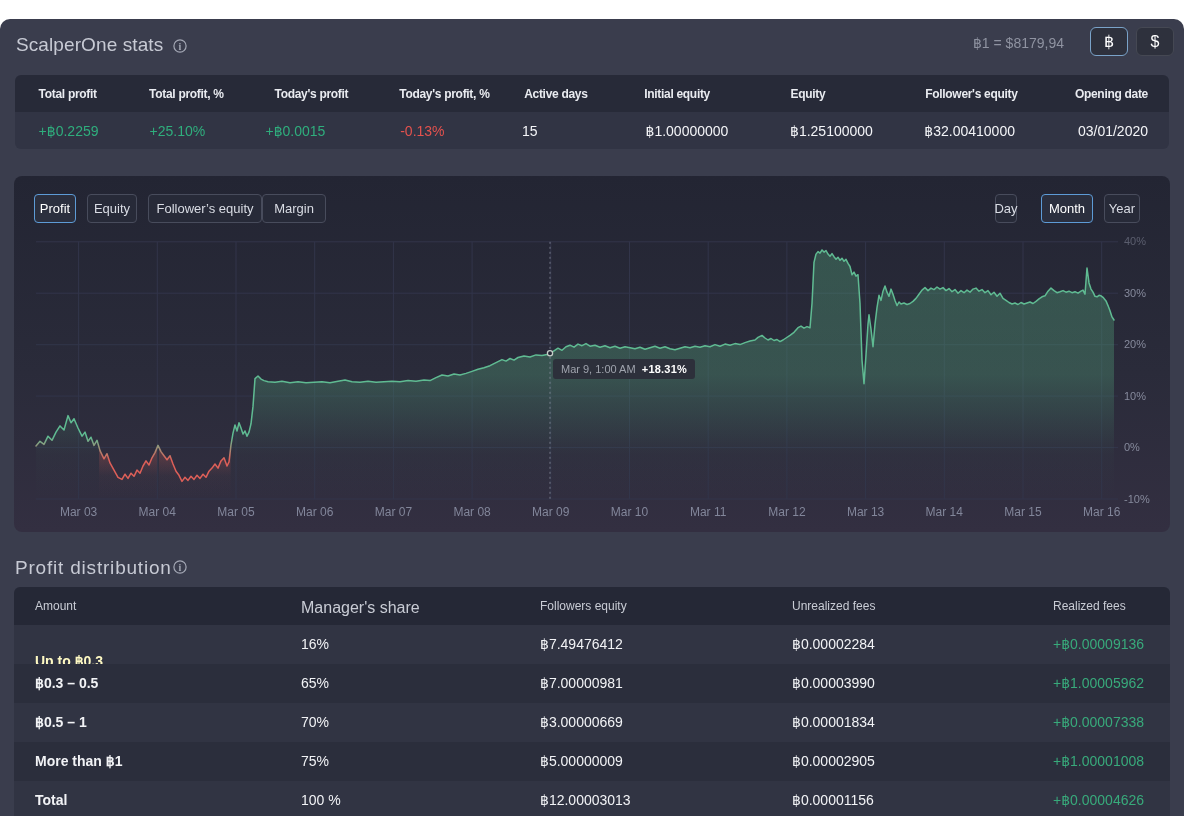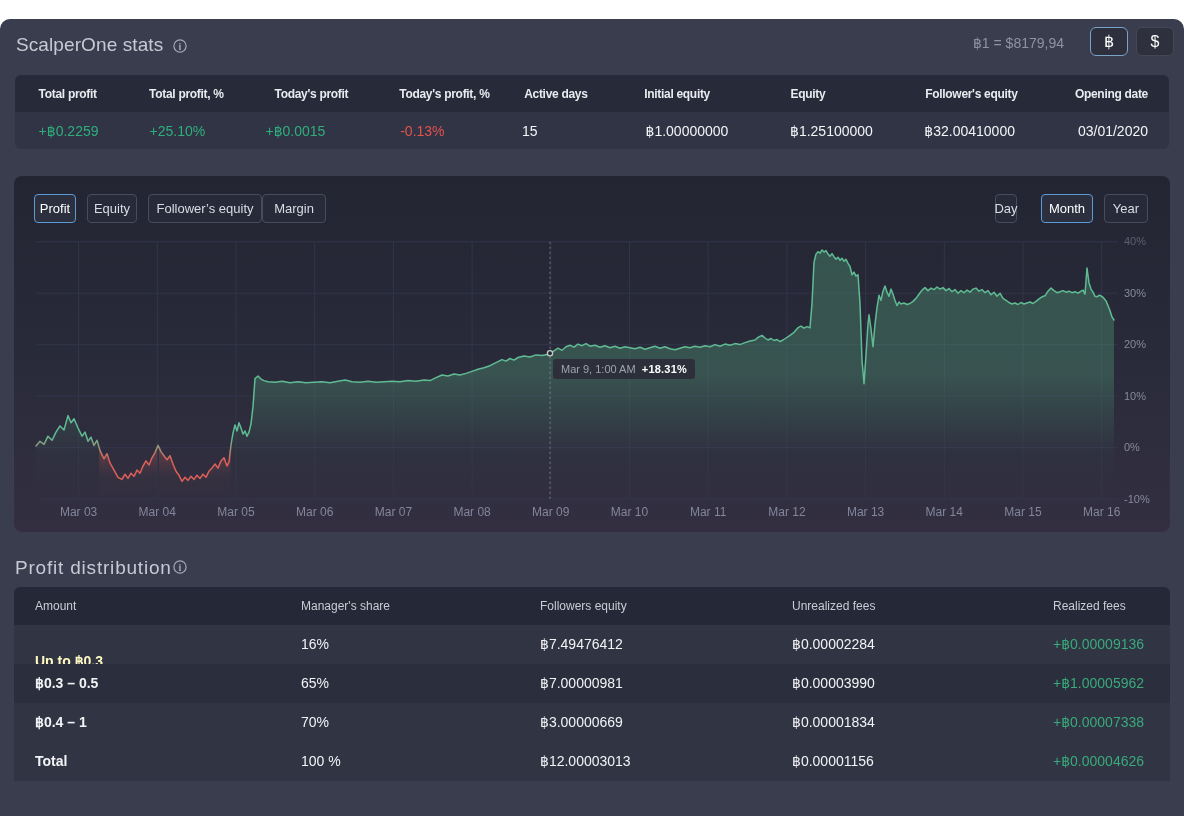--- a/index.html
+++ b/index.html
@@ -119,60 +119,67 @@
           <text x="1124" y="432.0" class="ay">0%</text>
           <text x="1124" y="483.5" class="ay">-10%</text>
         </g>
 </svg>
     <div class="btn sel" style="left:20px;top:18px;width:42px;height:29px;">Profit</div>
     <div class="btn" style="left:73px;top:18px;width:50px;height:29px;">Equity</div>
     <div class="btn" style="left:134px;top:18px;width:114px;height:29px;">Follower’s equity</div>
     <div class="btn" style="left:248px;top:18px;width:64px;height:29px;">Margin</div>
     <div class="btn" style="left:981px;top:18px;width:22px;height:29px;">Day</div>
     <div class="btn sel" style="left:1027px;top:18px;width:52px;height:29px;">Month</div>
-    <div class="btn" style="left:1090px;top:18px;width:44px;height:29px;">Year</div>
+    <div class="btn" style="left:1090px;top:18px;width:36px;height:29px;">Year</div>
     <div class="abs" style="left:539px;top:183px;width:142px;height:20px;background:#2d303b;border-radius:3px;display:flex;align-items:center;justify-content:space-between;padding:0 8px;white-space:nowrap;">
       <span style="font-size:11px;color:#9fa3ad;">Mar 9, 1:00 AM</span>
       <span style="font-size:11px;color:#fff;font-weight:700;letter-spacing:0.2px;">+18.31%</span>
     </div>
   </div>
 
   <span class="abs ttl" style="left:15px;top:538px;font-size:19px;letter-spacing:0.8px;">Profit distribution</span>
   <span class="abs" style="left:173px;top:541px;width:14px;height:14px;"><svg width="14" height="14" viewBox="0 0 14 14">
         <circle cx="7" cy="7" r="6.1" fill="none" stroke="#a4a8b5" stroke-width="1.2"></circle>
         <text x="7" y="10.6" text-anchor="middle" font-family="Liberation Serif" font-size="10" font-weight="bold" fill="#a4a8b5">i</text>
       </svg></span>
   <div class="abs" style="left:14px;top:568px;width:1156px;height:235px;border-radius:6px;overflow:hidden;">
     <div style="height:38px;background:#252836;position:relative;">
       <span class="abs" style="left:21px;top:12px;font-size:12px;color:#c9ccd5;">Amount</span>
-      <span class="abs" style="left:287px;top:12px;font-size:12px;color:#c9ccd5;">Manager's share</span>
+      <span class="abs" style="left:287px;top:12px;font-size:16px;color:#c9ccd5;">Manager's share</span>
       <span class="abs" style="left:526px;top:12px;font-size:12px;color:#c9ccd5;">Followers equity</span>
       <span class="abs" style="left:778px;top:12px;font-size:12px;color:#c9ccd5;">Unrealized fees</span>
       <span class="abs" style="left:1039px;top:12px;font-size:12px;color:#c9ccd5;">Realized fees</span>
     </div>
     <div style="height:39px;background:#313443;position:relative;">
       <span class="abs" style="left:21px;top:28px;font-size:14px;font-weight:700;color:#fef9c3;">Up to ฿0.3</span>
       <span class="abs" style="left:287px;top:11px;font-size:14px;color:#f2f3f6;">16%</span>
       <span class="abs" style="left:526px;top:11px;font-size:14px;color:#f2f3f6;">฿7.49476412</span>
       <span class="abs" style="left:778px;top:11px;font-size:14px;color:#f2f3f6;">฿0.00002284</span>
       <span class="abs" style="left:1039px;top:11px;font-size:14px;color:#38aa7b;">+฿0.00009136</span>
     </div>
       <div style="height:39px;background:#2b2e3c;position:relative;">
       <span class="abs" style="left:21px;top:11px;font-size:14px;font-weight:700;color:#f2f3f6;">฿0.3 – 0.5</span>
       <span class="abs" style="left:287px;top:11px;font-size:14px;color:#f2f3f6;">65%</span>
       <span class="abs" style="left:526px;top:11px;font-size:14px;color:#f2f3f6;">฿7.00000981</span>
       <span class="abs" style="left:778px;top:11px;font-size:14px;color:#f2f3f6;">฿0.00003990</span>
       <span class="abs" style="left:1039px;top:11px;font-size:14px;color:#38aa7b;">+฿1.00005962</span>
     </div>
       <div style="height:39px;background:#313443;position:relative;">
-      <span class="abs" style="left:21px;top:11px;font-size:14px;font-weight:700;color:#f2f3f6;">฿0.4 – 1</span>
+      <span class="abs" style="left:21px;top:11px;font-size:14px;font-weight:700;color:#f2f3f6;">฿0.5 – 1</span>
       <span class="abs" style="left:287px;top:11px;font-size:14px;color:#f2f3f6;">70%</span>
       <span class="abs" style="left:526px;top:11px;font-size:14px;color:#f2f3f6;">฿3.00000669</span>
       <span class="abs" style="left:778px;top:11px;font-size:14px;color:#f2f3f6;">฿0.00001834</span>
       <span class="abs" style="left:1039px;top:11px;font-size:14px;color:#38aa7b;">+฿0.00007338</span>
+    </div>
+      <div style="height:39px;background:#2b2e3c;position:relative;">
+      <span class="abs" style="left:21px;top:11px;font-size:14px;font-weight:700;color:#f2f3f6;">More than ฿1</span>
+      <span class="abs" style="left:287px;top:11px;font-size:14px;color:#f2f3f6;">75%</span>
+      <span class="abs" style="left:526px;top:11px;font-size:14px;color:#f2f3f6;">฿5.00000009</span>
+      <span class="abs" style="left:778px;top:11px;font-size:14px;color:#f2f3f6;">฿0.00002905</span>
+      <span class="abs" style="left:1039px;top:11px;font-size:14px;color:#38aa7b;">+฿1.00001008</span>
     </div>
       <div style="height:39px;background:#313443;position:relative;">
       <span class="abs" style="left:21px;top:11px;font-size:14px;font-weight:700;color:#f2f3f6;">Total</span>
       <span class="abs" style="left:287px;top:11px;font-size:14px;color:#f2f3f6;">100 %</span>
       <span class="abs" style="left:526px;top:11px;font-size:14px;color:#f2f3f6;">฿12.00003013</span>
       <span class="abs" style="left:778px;top:11px;font-size:14px;color:#f2f3f6;">฿0.00001156</span>
       <span class="abs" style="left:1039px;top:11px;font-size:14px;color:#38aa7b;">+฿0.00004626</span>
     </div>
   </div>
 </div>

